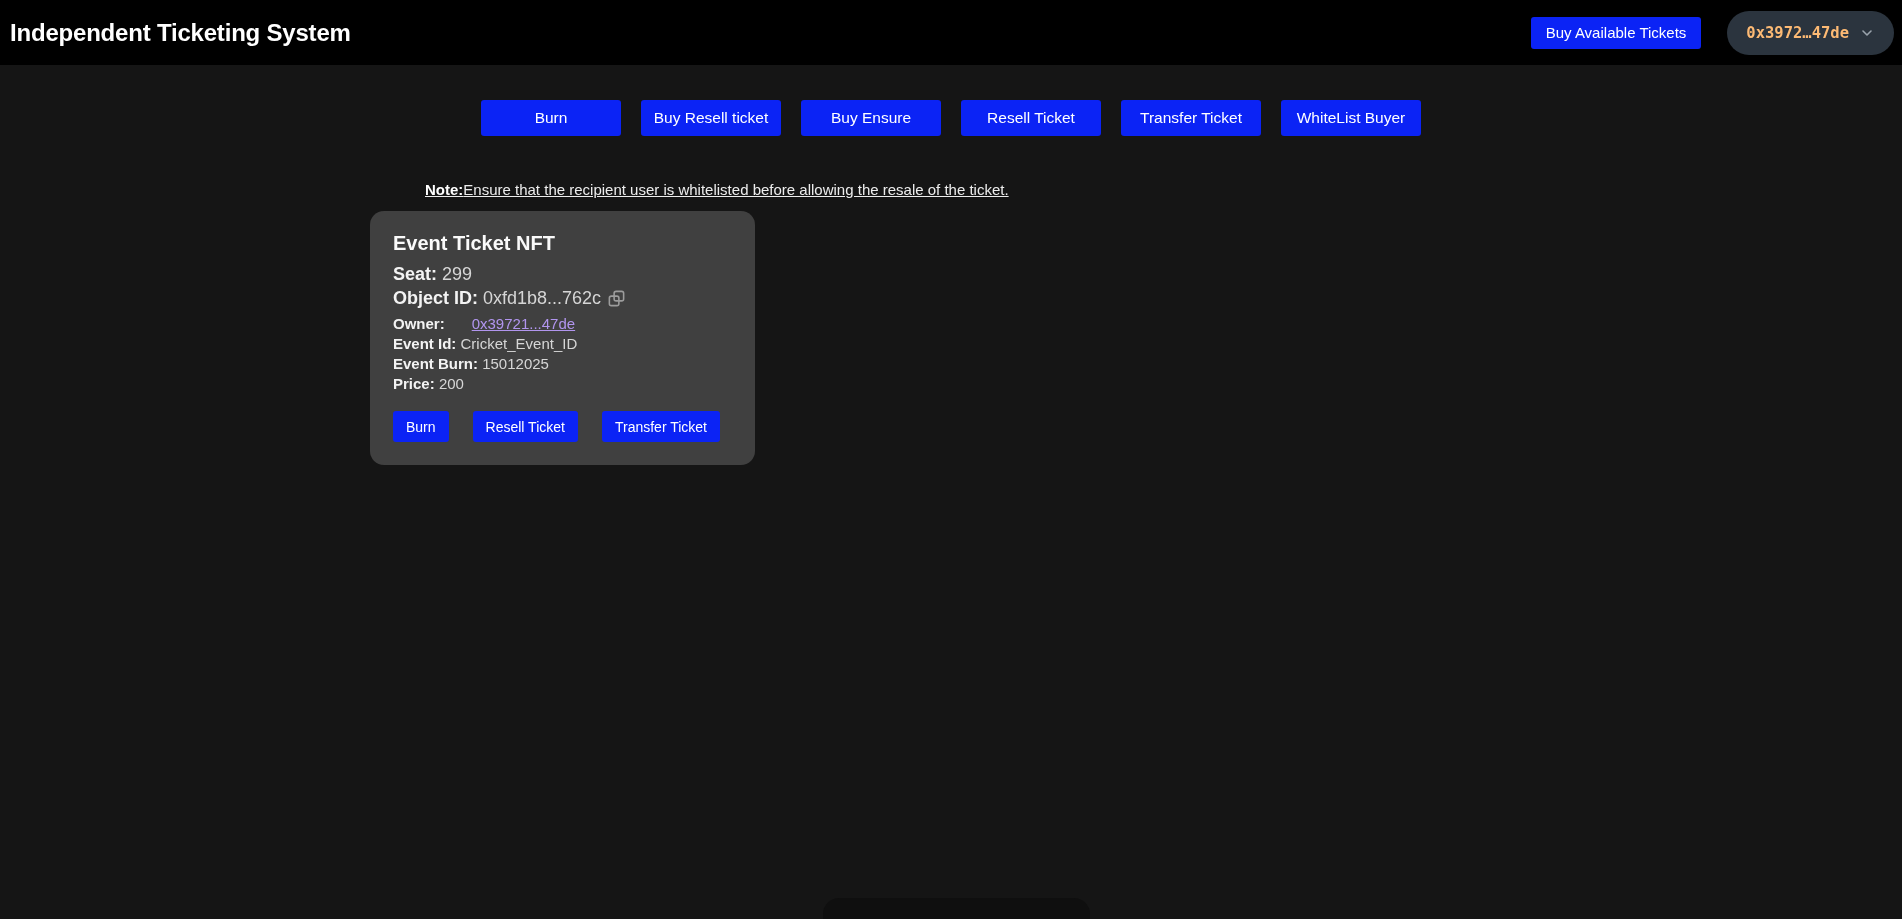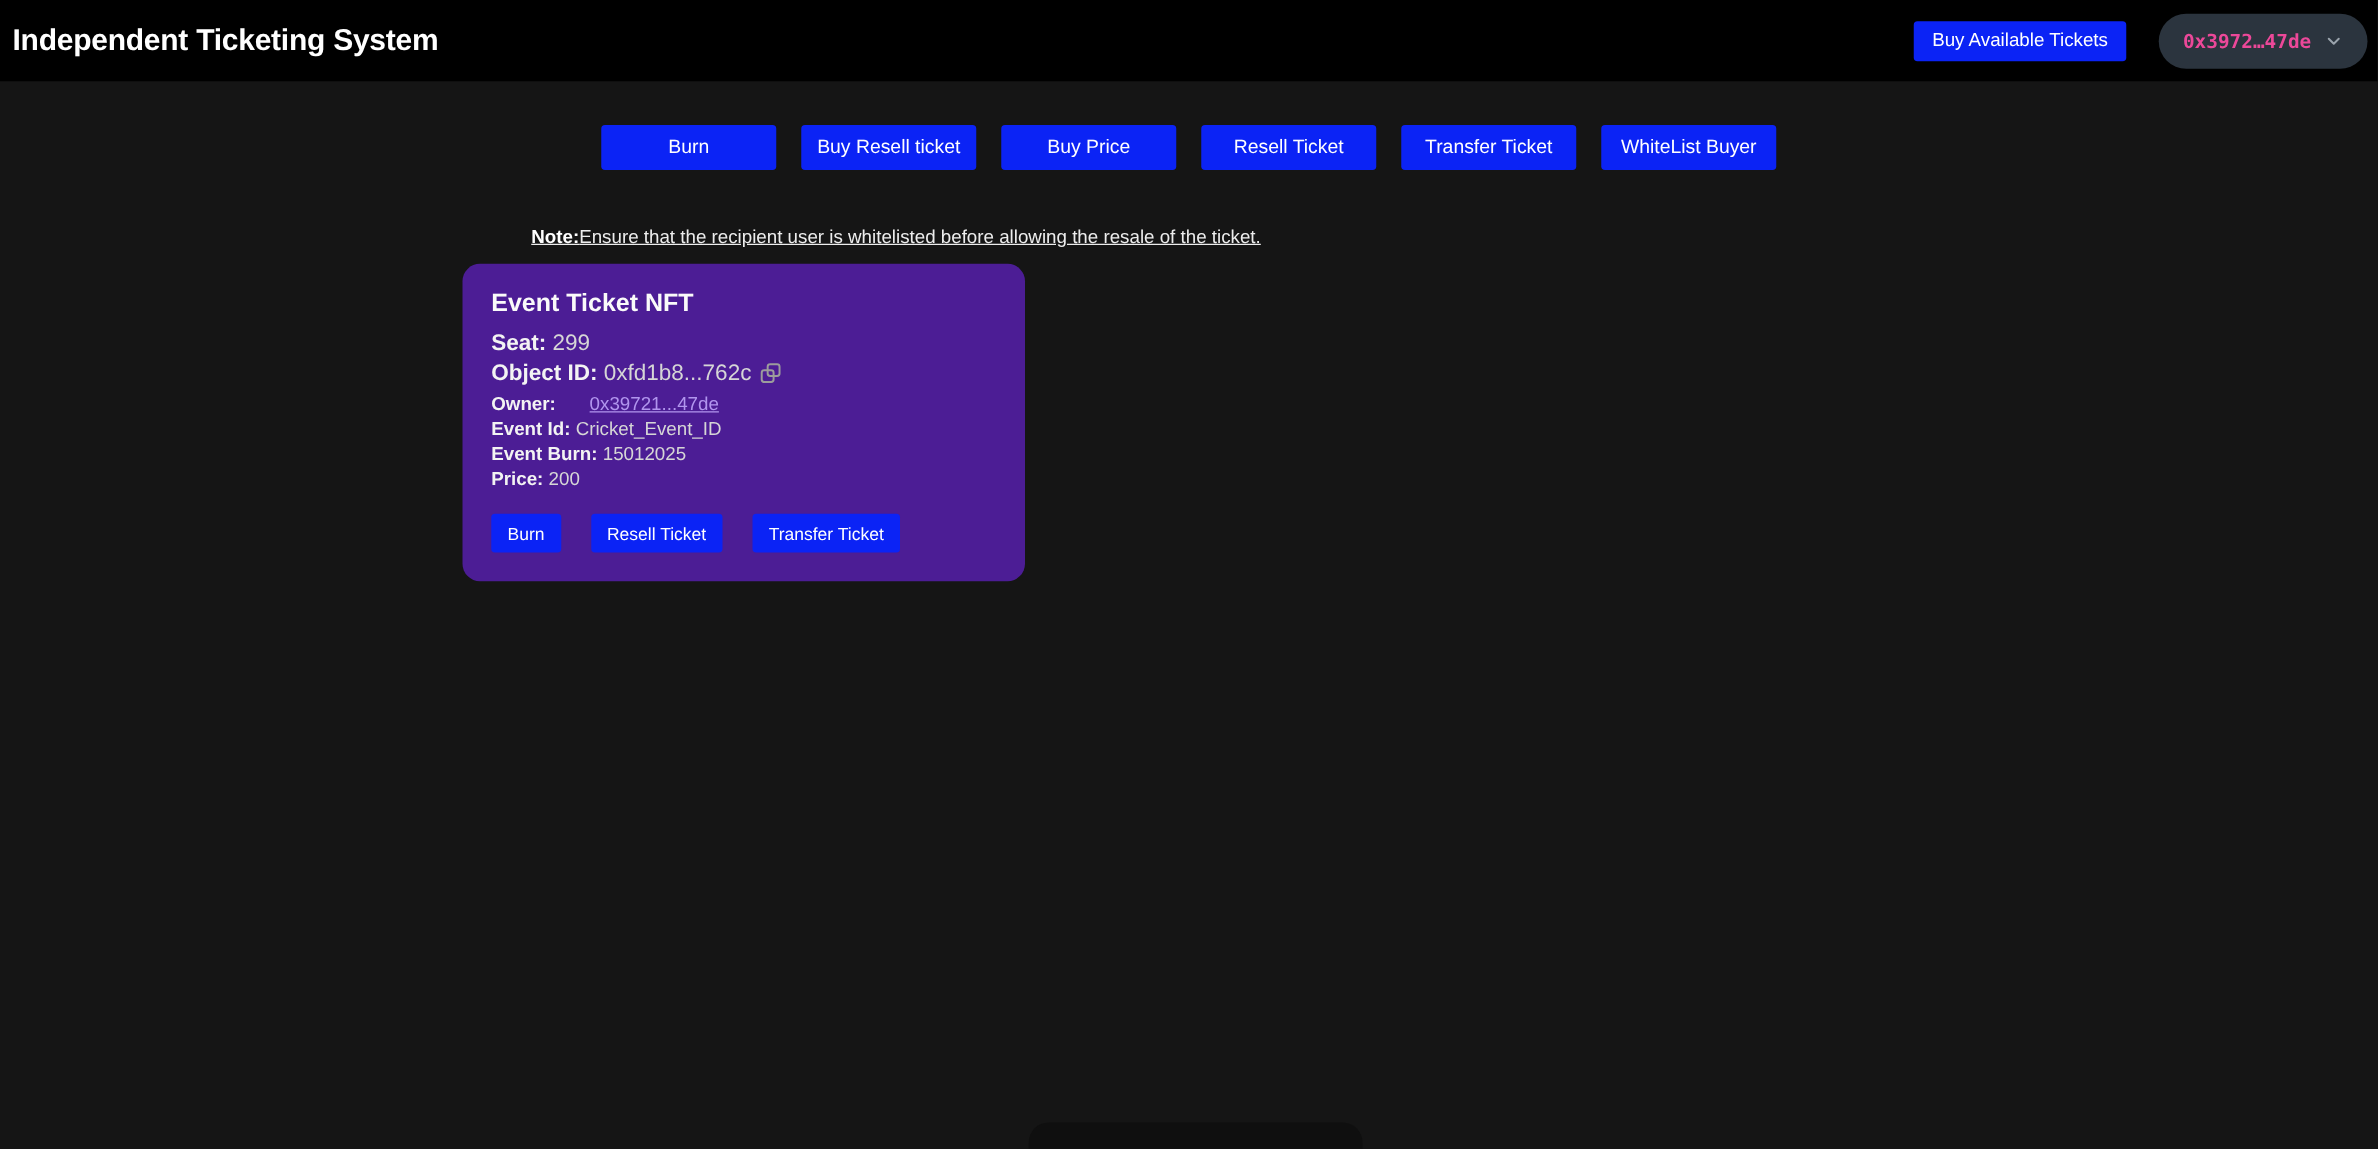--- a/index.html
+++ b/index.html
@@ -29,40 +29,40 @@
     border-radius: 3px; font-family: "Liberation Sans", sans-serif;
   }
   .buy-available-btn { height: 32px; padding: 0 15px; font-size: 15px; }
   .wallet-pill {
     height: 44px; border-radius: 22px; background: #2b343e;
     display: flex; align-items: center; gap: 10px; padding: 0 19px;
     cursor: pointer; border: none;
   }
   .wallet-address {
     font-family: "DejaVu Sans Mono", monospace; font-weight: bold;
-    font-size: 15.5px; color: #ec4899;
+    font-size: 15.5px; color: #fdba74;
   }
   .chevron-icon { color: #9aa3ac; display: inline-flex; }
 
   
   .nav-row {
     position: absolute; top: 100px; left: 0; width: 100%;
     display: flex; justify-content: center; gap: 20px;
   }
   .nav-btn { width: 140px; height: 36px; font-size: 15.5px; }
 
   
   .note { position: absolute; top: 166px; left: 425px; font-size: 15px; color: #ededed; text-decoration: underline; }
   .note-label { font-weight: bold; color: #ffffff; }
 
   
   .ticket-card {
-    position: absolute; top: 211px; left: 370px; width: 450px;
+    position: absolute; top: 211px; left: 370px; width: 385px;
     box-sizing: border-box;
-    background: #4c1d95; border-radius: 14px;
+    background: #404040; border-radius: 14px;
     padding: 21px 23px 23px 23px;
     color: #d6d6d6;
   }
   .card-title { margin: 0 0 7px 0; font-size: 20px; font-weight: bold; color: #fafafa; }
   .row-lg { font-size: 18px; line-height: 24px; }
   .row-sm { font-size: 15px; line-height: 20px; }
   .field-label { font-weight: bold; color: #f3f3f3; }
   .owner-link { color: #b195ee; text-decoration: underline; margin-left: 27px; }
   .copy-icon {
     color: #9c9c9c; margin-left: 6px; vertical-align: -4px;
@@ -93,21 +93,21 @@
             <polyline points="6 9 12 15 18 9"></polyline>
           </svg>
         </span>
       </button>
     </div>
   </header>
 
   <nav class="nav-row">
     <button class="btn nav-btn">Burn</button>
     <button class="btn nav-btn">Buy Resell ticket</button>
-    <button class="btn nav-btn">Buy Price</button>
+    <button class="btn nav-btn">Buy Ensure</button>
     <button class="btn nav-btn">Resell Ticket</button>
     <button class="btn nav-btn">Transfer Ticket</button>
     <button class="btn nav-btn">WhiteList Buyer</button>
   </nav>
 
   <p class="note">
     <span class="note-label">Note:</span><span>Ensure that the recipient user is whitelisted before allowing the resale of the ticket.</span>
   </p>
 
   <section class="ticket-card">

